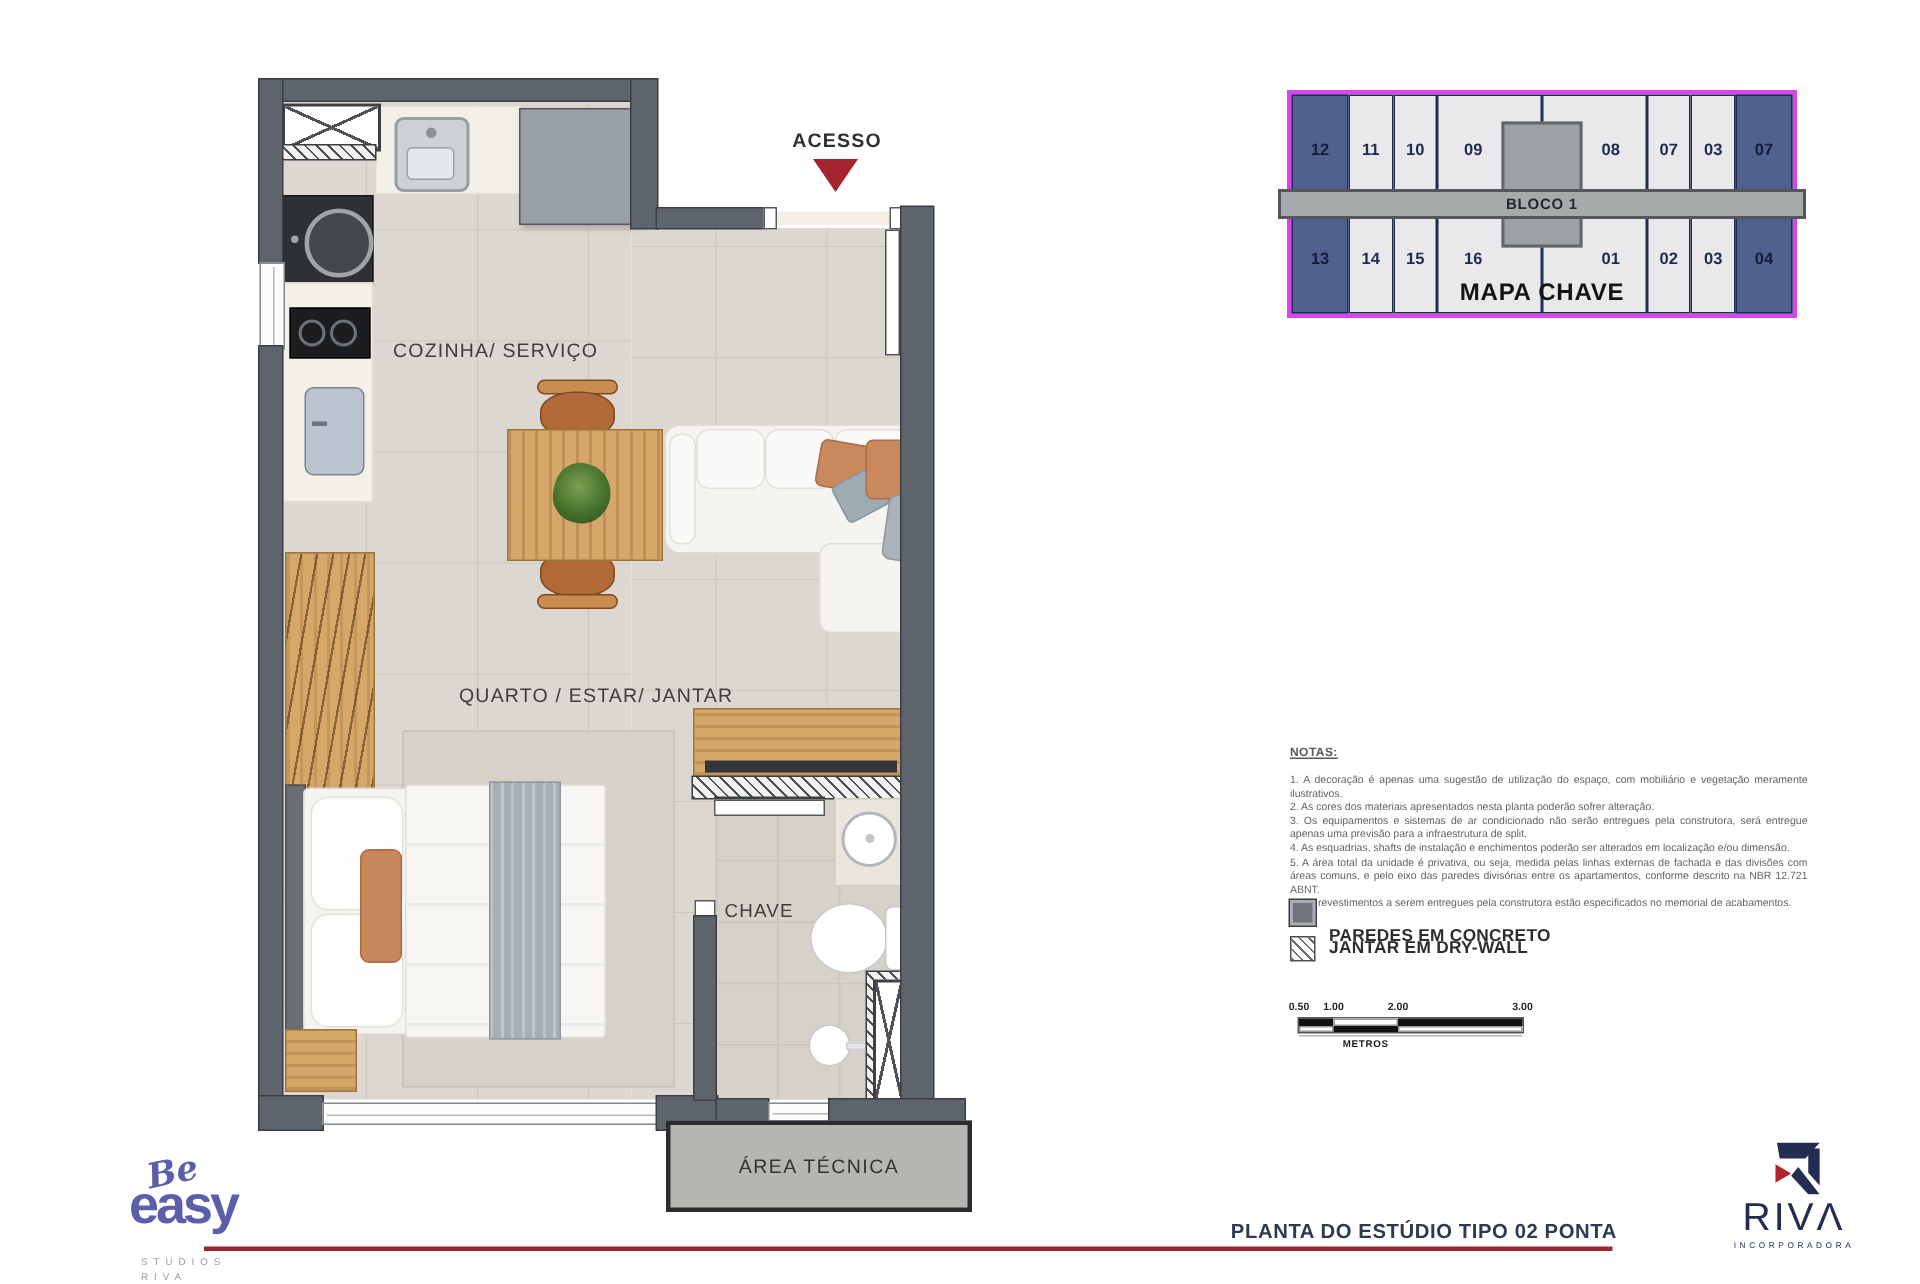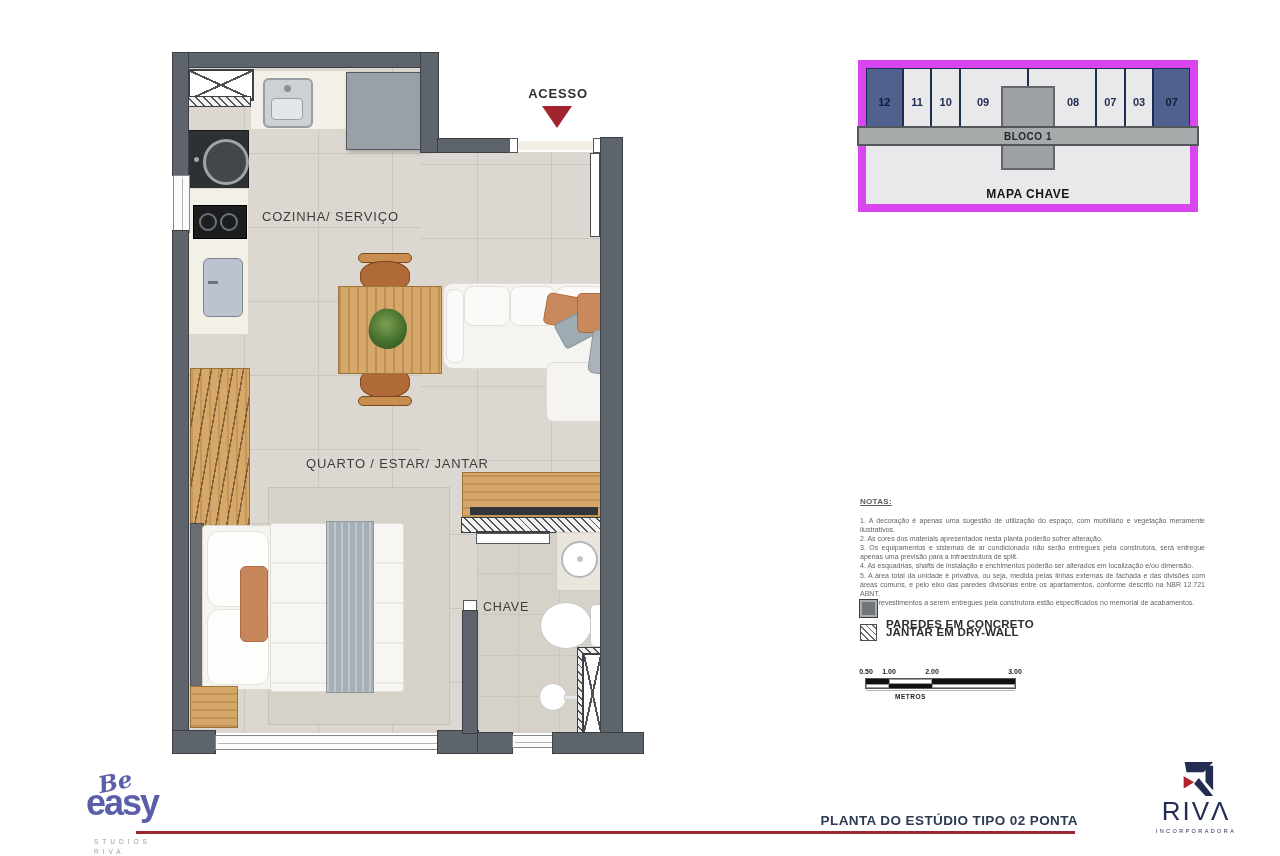--- a/index.html
+++ b/index.html
@@ -23,21 +23,21 @@
           linear-gradient(to top right,transparent calc(50% - 1px),#4e5256 calc(50% - 1px),#4e5256 calc(50% + 1px),transparent calc(50% + 1px)),
           linear-gradient(to bottom right,transparent calc(50% - 1px),#4e5256 calc(50% - 1px),#4e5256 calc(50% + 1px),transparent calc(50% + 1px));}
   .speckle{position:absolute;background:#f3f0e8;border:1px solid #ddd8cb;}
   .wood-v{position:absolute;background:#d5a768 repeating-linear-gradient(90deg,rgba(120,75,25,.25) 0 2px,transparent 2px 9px);border:1px solid #9c7437;}
   .wood-h{position:absolute;background:#d5a768 repeating-linear-gradient(0deg,rgba(120,75,25,.22) 0 2px,transparent 2px 8px);border:1px solid #9c7437;}
   .white-furn{position:absolute;background:#f5f4f1;border:1px solid #dedcd5;border-radius:10px;}
   .cushion{position:absolute;background:#fbfaf8;border:1px solid #e2e0da;border-radius:9px;}
   .plan-label{position:absolute;color:#3d3d3d;font-size:13px;font-weight:500;letter-spacing:.8px;white-space:nowrap;}
   .arrow-down{position:absolute;width:0;height:0;border-left:15px solid transparent;border-right:15px solid transparent;border-top:22px solid #a2242e;}
   
-  .map{position:absolute;left:858px;top:60px;width:340px;height:152px;border:8px solid #d946ef;box-sizing:border-box;background:#e9e9ec;}
+  .map{position:absolute;left:858px;top:60px;width:340px;height:152px;border:3px solid #d946ef;box-sizing:border-box;background:#e9e9ec;}
   .map-row{display:flex;height:50%;}
   .mc{flex:var(--f,1);background:#e9e9ec;border:1.5px solid #1e2d52;display:flex;align-items:center;justify-content:center;
       font-size:11px;font-weight:bold;color:#1e2b50;box-sizing:border-box;}
   .mc.hl{background:#50608f;color:#111c38;}
   .mc.big-l{padding-right:22px;}
   .mc.big-r{padding-left:22px;}
   .map-core{position:absolute;left:50%;top:18px;transform:translateX(-50%);width:50px;height:80px;background:#9ea1a3;border:2px solid #63666a;z-index:2;}
   .map-corridor{position:absolute;left:-9px;right:-9px;top:50%;transform:translateY(-50%);height:16px;background:#a7aaab;border:2px solid #53575c;
       z-index:3;display:flex;align-items:center;justify-content:center;font-size:10px;font-weight:bold;color:#24282d;letter-spacing:.5px;}
   
@@ -154,43 +154,56 @@
   <div class="abs" style="left:590px;top:153px;width:10px;height:84px;background:#ffffff;border:1px solid #4a4e52;box-sizing:border-box;"></div>
   <div class="wall" style="left:173px;top:731px;width:42px;height:22px;"></div>
   <div class="window h" style="left:215px;top:735px;width:223px;height:13px;"></div>
   <div class="wall" style="left:438px;top:731px;width:40px;height:22px;"></div>
   <div class="wall" style="left:478px;top:733px;width:34px;height:20px;"></div>
   <div class="window h" style="left:512px;top:735px;width:41px;height:11px;"></div>
   <div class="wall" style="left:553px;top:733px;width:90px;height:20px;"></div>
   <div class="abs" style="left:463px;top:600px;width:14px;height:11px;background:#fff;border:1px solid #55595e;box-sizing:border-box;"></div>
   <div class="wall" style="left:463px;top:611px;width:14px;height:122px;"></div>
 
+  <div class="abs" style="left:444px;top:747px;width:204px;height:61px;background:#b6b5b1;border:3px solid #2a2c2f;box-sizing:border-box;display:flex;align-items:center;justify-content:center;">
+    <span style="font-size:13px;letter-spacing:1px;color:#333;font-weight:500;">ÁREA TÉCNICA</span>
+  </div>
 
   <div class="plan-label" style="left:516px;top:86px;width:84px;text-align:center;font-weight:600;color:#2f2f2f;">ACESSO</div>
   <div class="arrow-down" style="left:542px;top:106px;"></div>
-  <div class="plan-label" style="left:262px;top:209px;">COZINHA/ SERVIÇO</div>
+  <div class="plan-label" style="left:262px;top:226px;">COZINHA/ SERVIÇO</div>
   <div class="plan-label" style="left:306px;top:456px;">QUARTO / ESTAR/ JANTAR</div>
   <div class="plan-label" style="left:483px;top:600px;font-size:12.5px;">CHAVE</div>
 </div>
 
 <div class="map">
   <div class="map-row">
     <div class="mc hl" style="--f:1.3">12</div>
     <div class="mc" style="--f:1">11</div>
     <div class="mc" style="--f:1">10</div>
     <div class="mc big-l" style="--f:1.65">09</div>
     <div class="mc big-r" style="--f:1.65">08</div>
     <div class="mc" style="--f:1">07</div>
     <div class="mc" style="--f:1">03</div>
     <div class="mc hl" style="--f:1.3">07</div>
   </div>
+  <div class="map-row">
+    <div class="mc hl" style="--f:1.3">13</div>
+    <div class="mc" style="--f:1">14</div>
+    <div class="mc" style="--f:1">15</div>
+    <div class="mc big-l" style="--f:1.65">16</div>
+    <div class="mc big-r" style="--f:1.65">01</div>
+    <div class="mc" style="--f:1">02</div>
+    <div class="mc" style="--f:1">03</div>
+    <div class="mc hl" style="--f:1.3">04</div>
+  </div>
   <div class="map-core"></div>
   <div class="map-corridor">BLOCO 1</div>
 </div>
-<div class="abs" style="left:858px;top:187px;width:340px;text-align:center;font-size:12px;font-weight:bold;color:#141414;letter-spacing:.5px;">MAPA CHAVE</div>
+<div class="abs" style="left:858px;top:187px;width:340px;text-align:center;font-size:16px;font-weight:bold;color:#141414;letter-spacing:.5px;">MAPA CHAVE</div>
 
 <div class="notas">
   <div class="notas-title">NOTAS:</div>
   <div class="nota">1. A decoração é apenas uma sugestão de utilização do espaço, com mobiliário e vegetação meramente ilustrativos.</div>
   <div class="nota">2. As cores dos materiais apresentados nesta planta poderão sofrer alteração.</div>
   <div class="nota">3. Os equipamentos e sistemas de ar condicionado não serão entregues pela construtora, será entregue apenas uma previsão para a infraestrutura de split.</div>
   <div class="nota">4. As esquadrias, shafts de instalação e enchimentos poderão ser alterados em localização e/ou dimensão.</div>
   <div class="nota">5. A área total da unidade é privativa, ou seja, medida pelas linhas externas de fachada e das divisões com áreas comuns, e pelo eixo das paredes divisórias entre os apartamentos, conforme descrito na NBR 12.721 ABNT.</div>
   <div class="nota">6. Os revestimentos a serem entregues pela construtora estão especificados no memorial de acabamentos.</div>
 </div>

